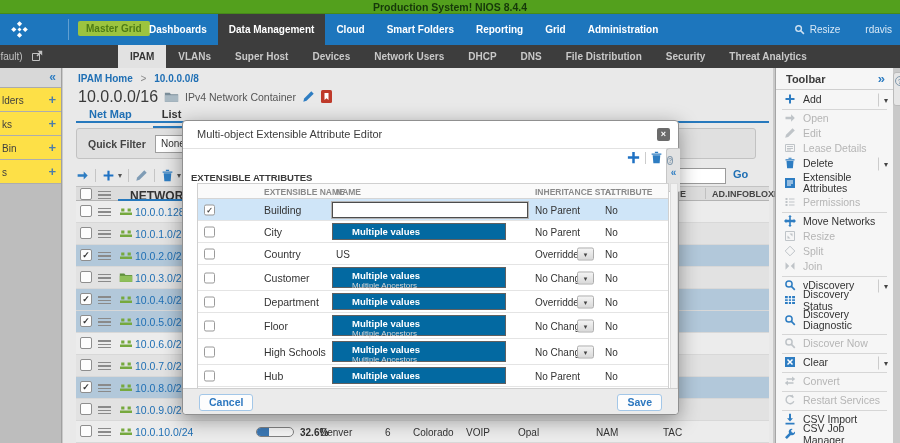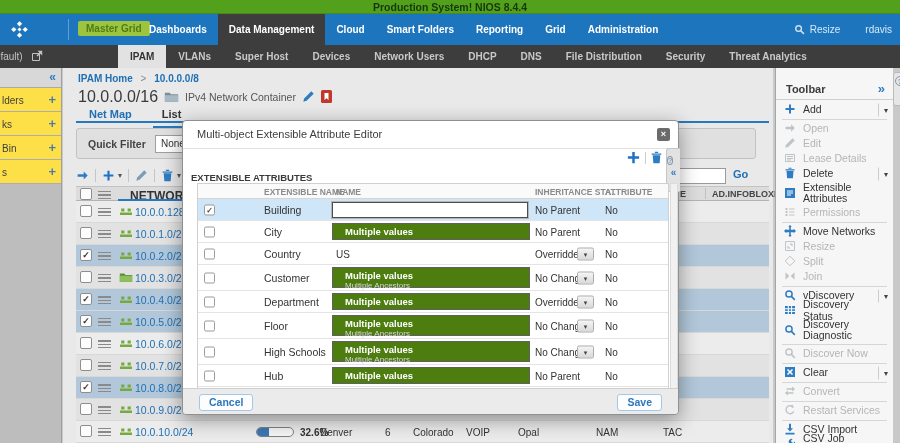--- a/index.html
+++ b/index.html
@@ -107,21 +107,21 @@
   .net-ico svg{width:14px;height:11px;display:block;}
   .net-link{position:absolute;left:59px;top:5px;font-size:10.5px;color:#1f6fb4;text-decoration:none;white-space:nowrap;}
   .pill{position:absolute;left:180px;top:6px;width:38px;height:10px;border:1px solid #808080;border-radius:5px;
         background:#f5f5f5;overflow:hidden;}
   .pill-fill{display:block;height:100%;width:33%;background:#3c78b4;}
   .pct{position:absolute;left:224px;top:6px;font-size:10px;font-weight:bold;color:#333;}
   .det{position:absolute;top:6px;font-size:10px;color:#333;}
 
   
   .tbpanel{position:absolute;left:775px;top:68px;width:118px;bottom:0;background:#f6f6f6;border-left:1px solid #a5a5a5;}
-  .tb-head{height:22px;border-bottom:1px solid #cfcfcf;position:relative;margin-top:10px;}
+  .tb-head{height:22px;border-bottom:1px solid #cfcfcf;position:relative;}
   .tb-title{position:absolute;left:10px;top:5px;font-size:11px;font-weight:bold;color:#3b3b3b;}
   .tb-exp{position:absolute;right:8px;top:3px;color:#2e7dc2;font-size:13px;font-weight:bold;}
   .tb-exp:after{content:"\00BB";}
   .tb-items{padding-top:2px;}
   .tb-item{position:relative;height:15px;display:flex;align-items:center;gap:6px;padding-left:8px;
            color:#333;font-size:10.5px;}
   .tb-item.two{height:24px;}
   .tb-item .tb-label{line-height:1.05;white-space:pre-line;width:78px;}
   .tb-icon{width:13px;height:13px;color:#2e7dc2;flex:0 0 13px;}
   .tb-icon svg{width:12px;height:12px;display:block;}
@@ -166,22 +166,22 @@
   .ea-h.c0{left:66px;}.ea-h.c1{left:138px;}.ea-h.c2{left:337px;}.ea-h.c3{left:407px;}
   .ea-body{position:relative;height:190px;overflow:hidden;}
   .ea-row{position:relative;border-bottom:1px solid #e4e4e4;background:#fff;}
   .ea-row.selected{background:#cfe5f8;}
   .ea-row.h1{height:22px;}.ea-row.h2{height:26px;}
   .ea-cb{position:absolute;left:6px;top:50%;transform:translateY(-50%);width:11px;height:11px;background:#fff;
          border:1px solid #9a9a9a;border-radius:2px;font-size:8px;line-height:9px;text-align:center;color:#444;font-weight:bold;}
   .ea-name{position:absolute;left:66px;top:50%;transform:translateY(-50%);font-size:10.5px;color:#333;white-space:nowrap;}
   .ea-input{position:absolute;left:134px;top:3px;width:196px;height:16px;background:#fff;border:1px solid #4d4d4d;
             box-shadow:0 0 0 1px #b5b5b5;}
-  .ea-multi{position:absolute;left:134px;top:2px;bottom:2px;width:198px;background:#4d7c0f;border:1px solid #606060;
-            color:#fff;padding:1px 12px;}
+  .ea-multi{position:absolute;left:134px;top:2px;bottom:2px;width:174px;background:#0369a1;border:1px solid #606060;
+            color:#fff;padding:1px 19px;}
   .ea-mv{font-size:9.5px;font-weight:bold;line-height:11px;margin-top:1px;}
   .ea-sub{font-size:8px;color:#d8d8d8;line-height:9px;}
   .ea-text{position:absolute;left:138px;top:50%;transform:translateY(-50%);font-size:10px;color:#333;}
   .ea-inh{position:absolute;left:337px;top:50%;transform:translateY(-50%);font-size:10px;color:#333;white-space:nowrap;}
   .ea-dd{position:absolute;left:379px;top:50%;transform:translateY(-50%);width:17px;height:13px;
          background:linear-gradient(#f4f4f4,#d9d9d9);border:1px solid #ababab;border-radius:2px;
          font-size:7px;color:#444;text-align:center;line-height:11px;}
   .ea-dd:after{content:"\25BE";}
   .ea-req{position:absolute;left:407px;top:50%;transform:translateY(-50%);font-size:10px;color:#333;}
   .ea-partial{position:relative;height:10px;}

